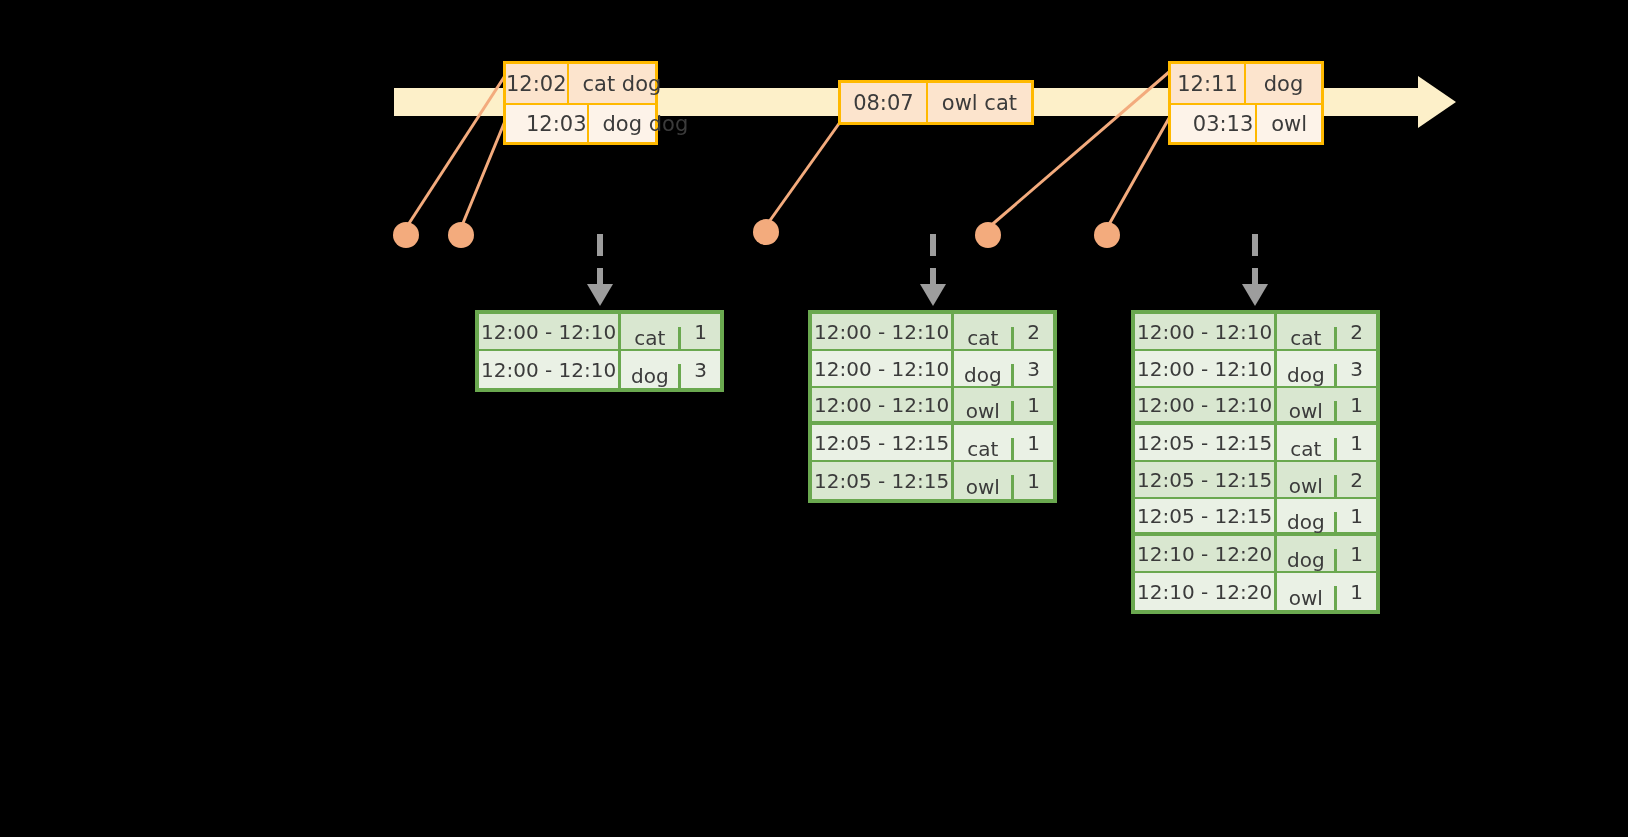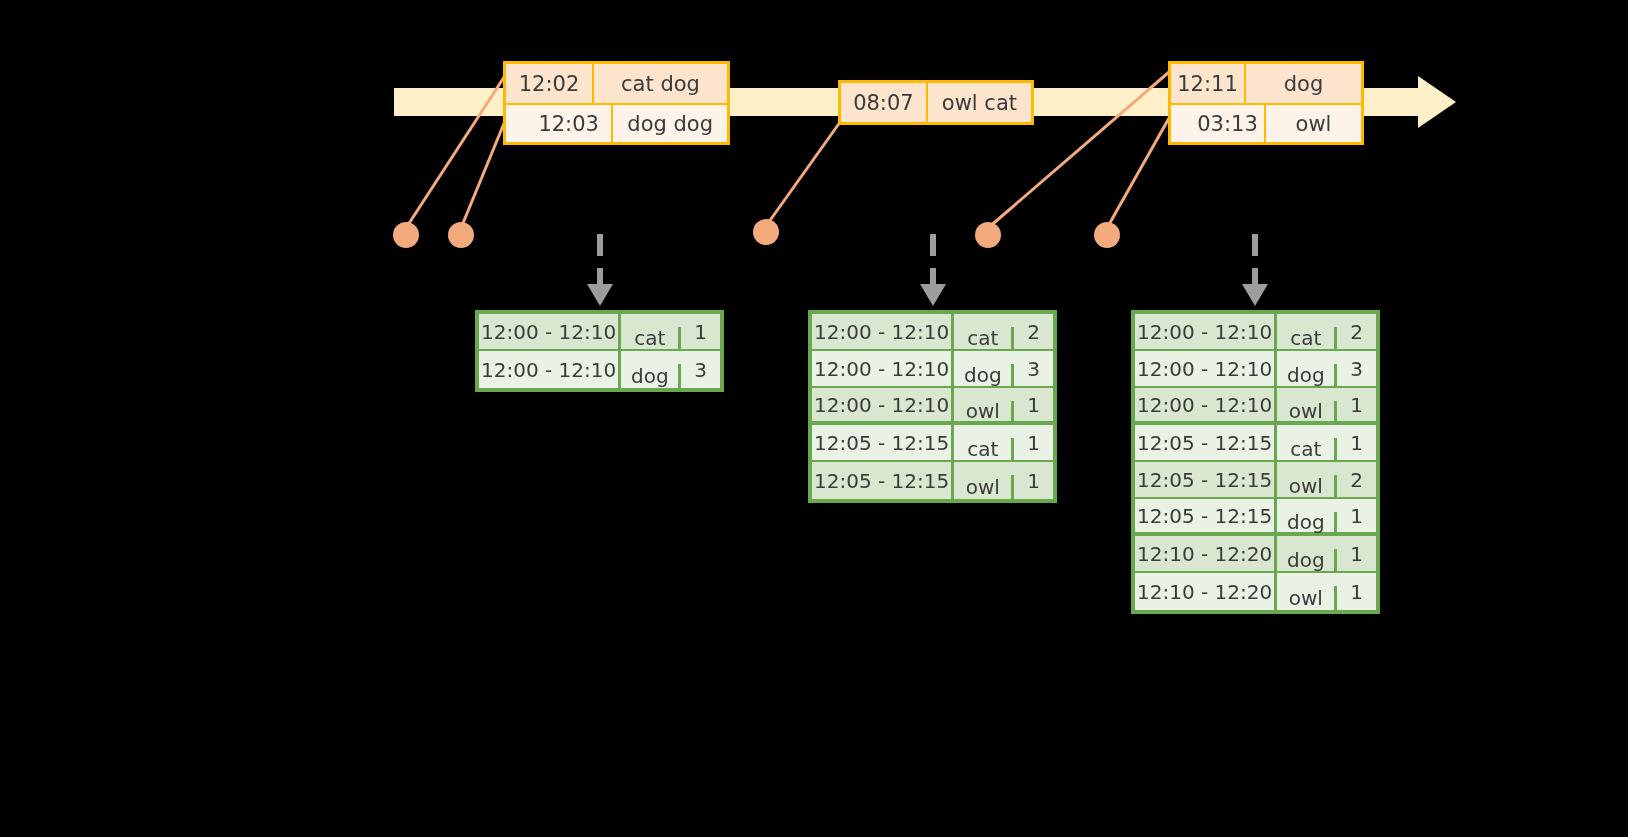--- a/index.html
+++ b/index.html
@@ -37,23 +37,23 @@
   .event-time{
     width:88px;display:flex;align-items:center;justify-content:center;
     font-size:21px;color:#3b3b3b;
     border-right:2px solid #ffb900;box-sizing:border-box;
   }
   .event-words{
     flex:1;display:flex;align-items:center;justify-content:center;
     font-size:21px;color:#3b3b3b;padding:0 14px;box-sizing:border-box;
     white-space:nowrap;
   }
-  #event-box-1{left:503px;top:61px;width:227px;}
+  #event-box-1{left:503px;top:61px;width:155px;}
   #event-box-2{left:838px;top:80px;width:196px;}
-  #event-box-3{left:1168px;top:61px;width:196px;}
+  #event-box-3{left:1168px;top:61px;width:156px;}
   #event-box-3 .event-time{width:75px;}
 
   
   .leader-svg{position:absolute;left:0;top:0;width:1628px;height:837px;
     pointer-events:none;}
   .dot{
     position:absolute;width:26px;height:26px;border-radius:50%;
     background:#f3ab7d;
   }
 

